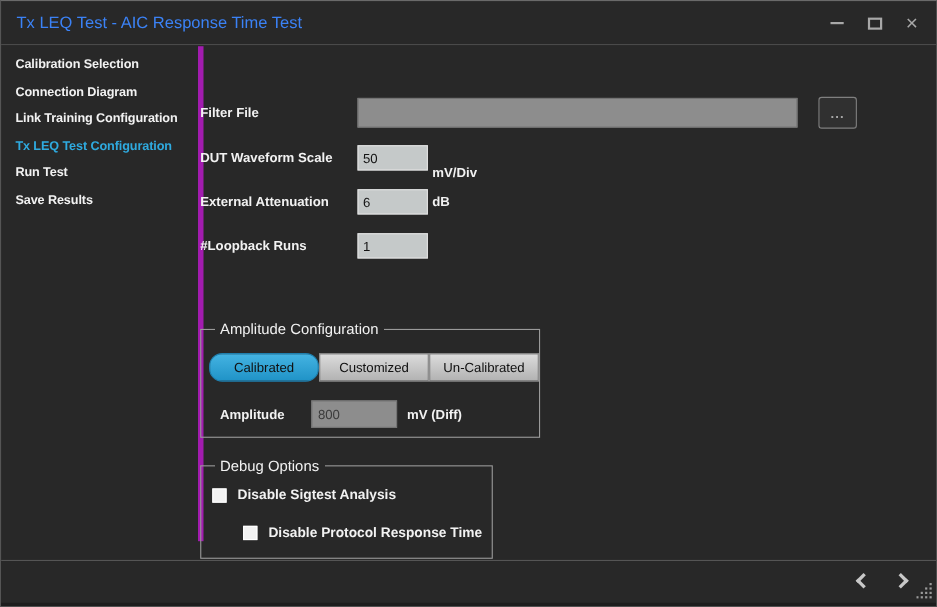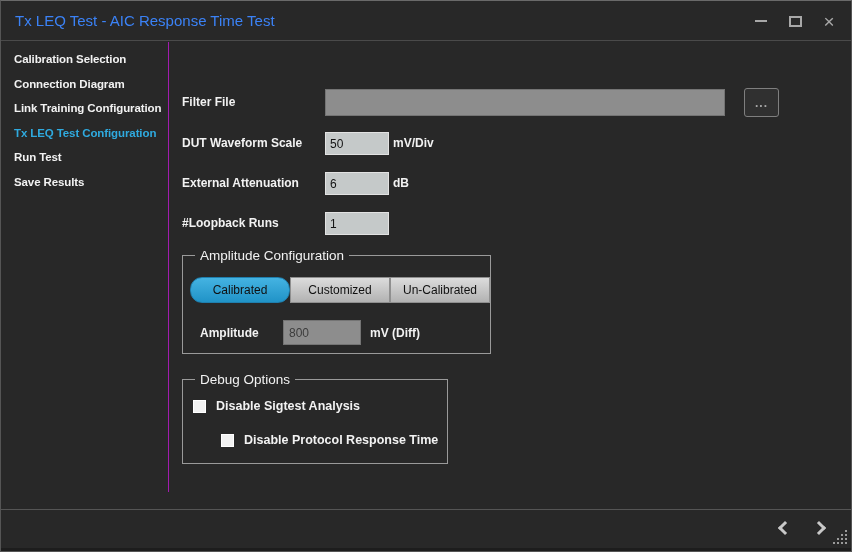--- a/index.html
+++ b/index.html
@@ -16,22 +16,22 @@
            font-size:15px; color:#3b82f6; white-space:nowrap; }
   .win-controls { position:absolute; right:12px; top:0; height:40px;
                   display:flex; align-items:center; gap:14px; }
   .win-btn { width:20px; height:20px; display:flex; align-items:center;
              justify-content:center; cursor:pointer; }
   .min-glyph { width:12px; height:2px; background:#a8a8a8; }
   .max-glyph { width:13px; height:11px; border:2px solid #a8a8a8; }
   .close-glyph { color:#a8a8a8; font-size:19px; line-height:19px; }
 
   
-  .sidebar { position:absolute; top:41px; left:0; width:168px; bottom:59px;
-             border-right:1px solid #a21caf; padding-top:5px; }
+  .sidebar { position:absolute; top:41px; left:0; width:184px; bottom:59px;
+             border-right:5px solid #a21caf; padding-top:5px; }
   .nav-item { height:24.5px; line-height:24.5px; padding-left:13px;
               color:#f2f2f2; font-size:11.5px; font-weight:bold;
               letter-spacing:-0.1px; white-space:nowrap; cursor:pointer; }
   .nav-item.active { color:#2faadf; }
 
   
   .content { position:absolute; top:41px; left:169px; right:0; bottom:42px; }
   .lbl { color:#f2f2f2; font-size:12px; font-weight:bold; white-space:nowrap; }
   .unit { color:#f2f2f2; font-size:12px; font-weight:bold; white-space:nowrap; }
 
@@ -50,21 +50,21 @@
                 color:#a8a8a8; font-size:12px; font-weight:bold; letter-spacing:1px;
                 cursor:pointer; font-family:"Liberation Sans",sans-serif; }
 
   .field-label { position:absolute; left:12px; line-height:23px; }
   .small-input { position:absolute; left:155px; width:64px; height:23px;
                  background:#c5c9c9; border:1px solid #e2e2e2; color:#141414;
                  font-size:12px; padding:0 4px; font-family:"Liberation Sans",sans-serif; }
   .unit-label { position:absolute; left:223px; line-height:23px; }
 
   fieldset { position:absolute; left:12px; width:266px;
-             border:1px solid #9a9a9a; padding:0 0 0 7px; }
+             border:1px solid #9a9a9a; padding:0 0 0 7px;margin-top:44px; }
   legend { color:#f2f2f2; font-size:13.5px; margin-left:5px; padding:0 5px; }
 
   .fs-amp { top:206px; height:106px; }
   .fs-debug { top:330px; height:92px; }
 
   .mode-row { display:flex; margin-top:14px; }
   .mode-btn { width:100px; height:26px; font-size:12px; color:#101010;
               background:linear-gradient(180deg,#dcdcdc,#b2b2b2);
               border:1px solid #8f8f8f; cursor:pointer;
               font-family:"Liberation Sans",sans-serif; }
@@ -125,21 +125,21 @@
 
   <div class="content">
 
 
     <div class="lbl filter-label">Filter File</div>
     <input class="filter-input" type="text" value="" style="">
     <button class="browse-btn">...</button>
 
     <div class="lbl field-label" style="top:90px;">DUT Waveform Scale</div>
     <input class="small-input" style="top: 90px;" type="text" value="50">
-    <div class="unit unit-label" style="top:90px;">mV/Div</div>
+    <div class="unit unit-label" style="top:104px;">mV/Div</div>
 
     <div class="lbl field-label" style="top:130px;">External Attenuation</div>
     <input class="small-input" style="top: 130px;" type="text" value="6">
     <div class="unit unit-label" style="top:130px;">dB</div>
 
     <div class="lbl field-label" style="top:170px;">#Loopback Runs</div>
     <input class="small-input" style="top: 170px;" type="text" value="1">
 
     <fieldset class="fs-amp">
       <legend>Amplitude Configuration</legend>

